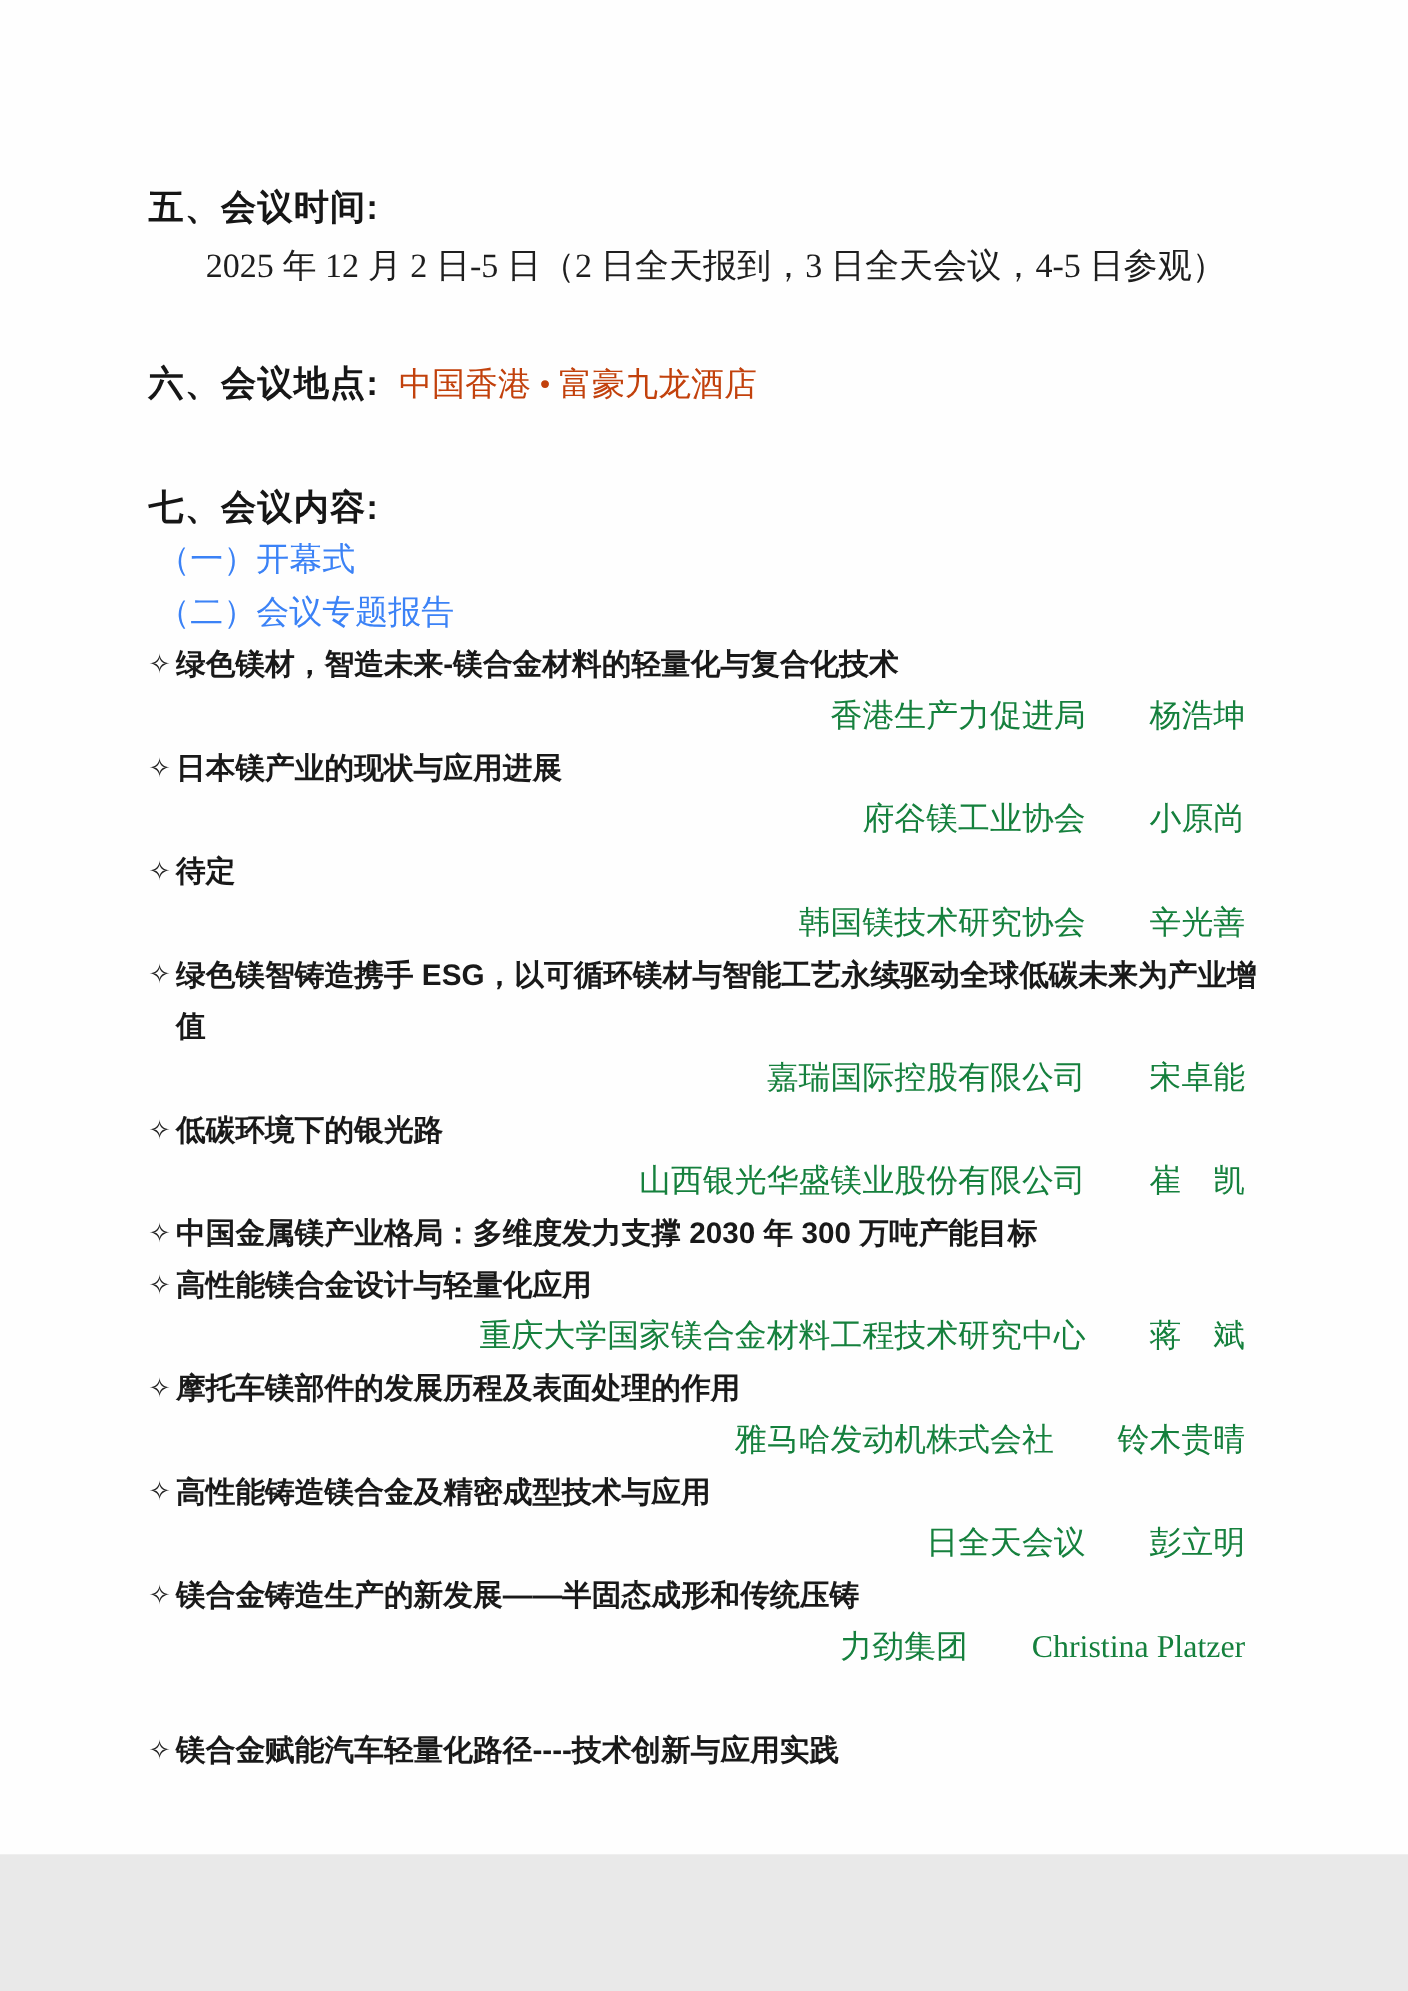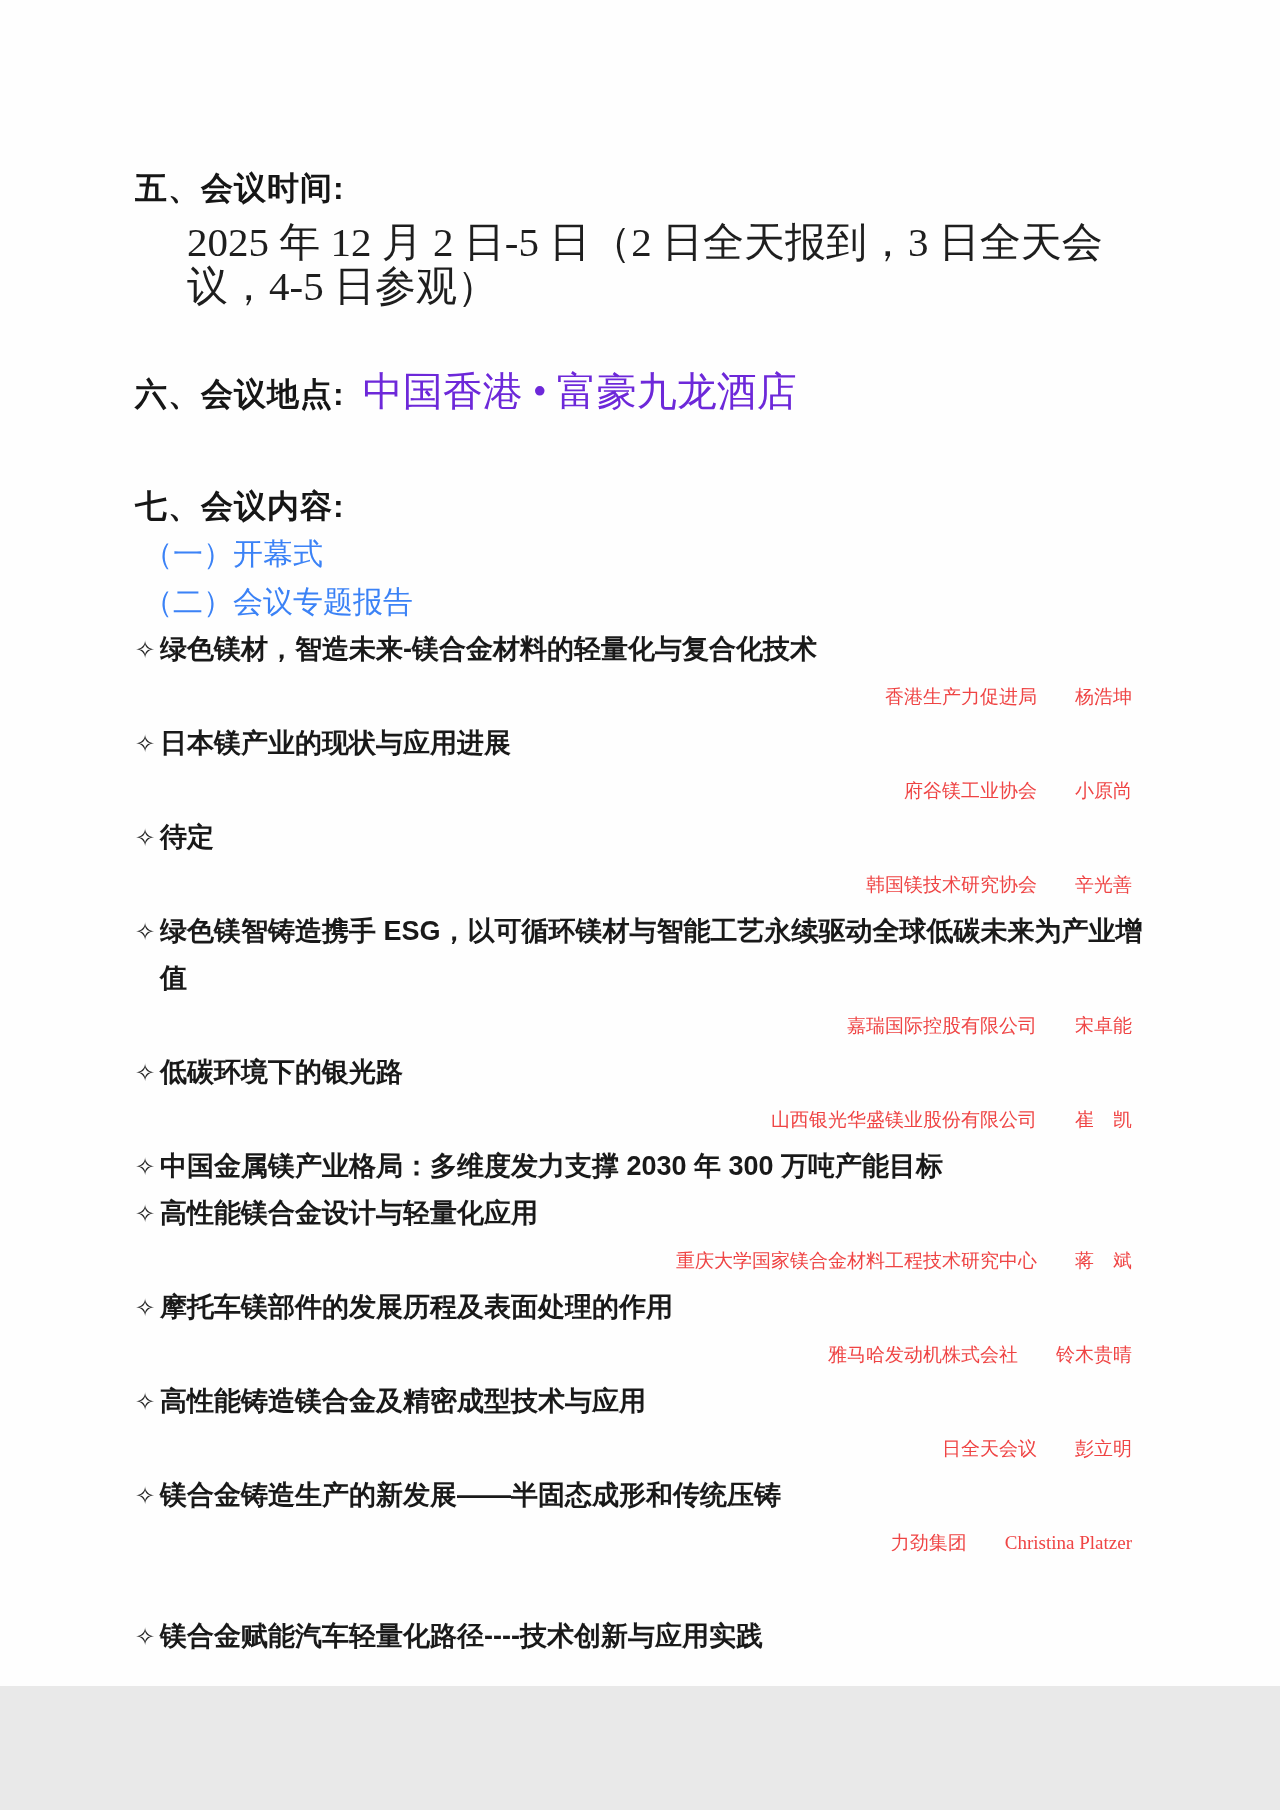--- a/index.html
+++ b/index.html
@@ -22,31 +22,31 @@
     font-weight: bold;
     font-size: 32px;
     line-height: 44px;
     color: #161616;
     letter-spacing: 1px;
   }
   .heading-time { margin-top: 166px; }
   .date-line {
     margin-top: 10px;
     padding-left: 52px;
-    font-size: 41px;
+    font-size: 31px;
     line-height: 44px;
     color: #1e1e1e;
   }
   .venue-line { margin-top: 62px; line-height: 44px; }
   .venue-line .sec-heading { display: inline; line-height: 44px; }
   .venue-body {
     display: inline;
-    font-size: 40px;
+    font-size: 30px;
     margin-left: 14px;
-    color: #6d28d9;
+    color: #c2410c;
   }
   .heading-content { margin-top: 62px; }
   .subsec {
     padding-left: 8px;
     font-size: 30px;
     line-height: 48px;
     color: #3b82f6;
   }
   .subsec-first { margin-top: 2px; }
   .talks { margin-top: 0; }
@@ -64,23 +64,23 @@
     font-family: "Liberation Sans", sans-serif;
     font-weight: normal;
     font-size: 24px;
     line-height: 47px;
     color: #222222;
   }
   .talk-title .t { flex: 1 1 auto; }
   .speaker {
     text-align: right;
     padding-right: 18px;
-    font-size: 19px;
+    font-size: 29px;
     line-height: 47px;
-    color: #ef4444;
+    color: #15803d;
     white-space: pre;
   }
   .gap-before { margin-top: 47px; }
   .watermark {
     position: absolute;
     top: 1731px;
     right: 112px;
     display: flex;
     align-items: center;
     gap: 12px;

